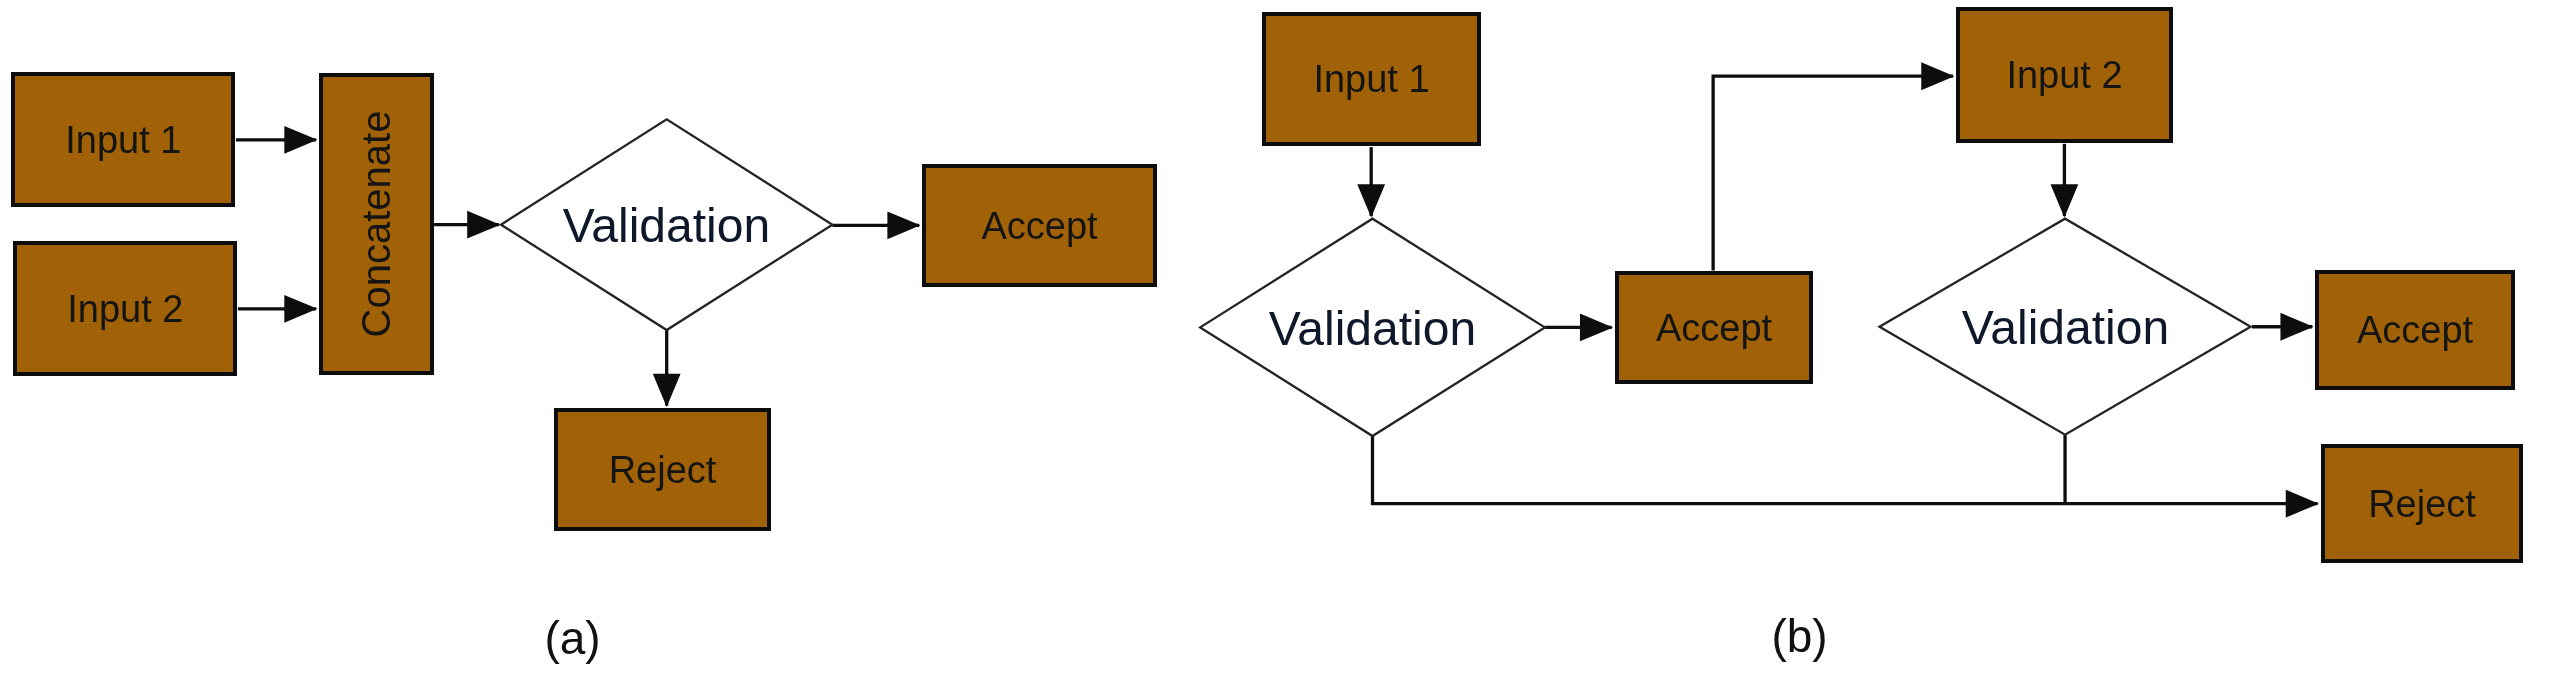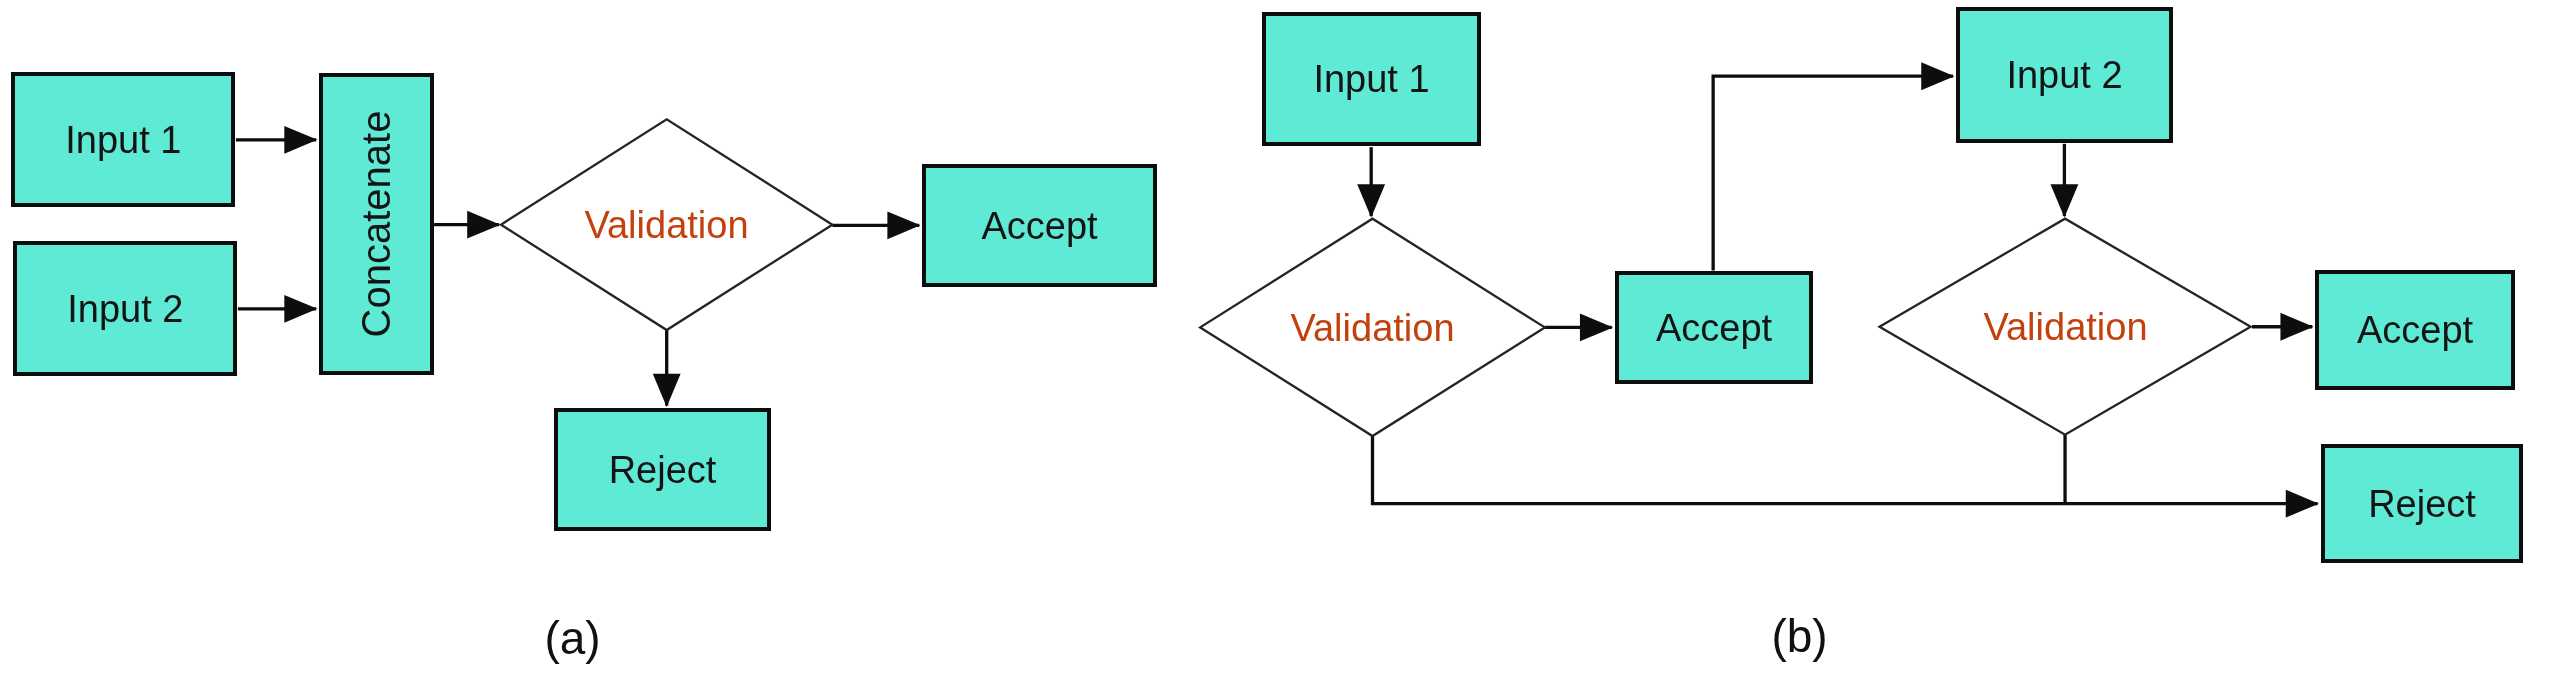--- a/index.html
+++ b/index.html
@@ -19,21 +19,21 @@
   #wires {
     position: absolute;
     left: 0; top: 0;
     width: 2576px;
     height: 674px;
   }
   .node {
     position: absolute;
     box-sizing: border-box;
     border: 4px solid #0d0d0d;
-    background: #5eead4;
+    background: #a16207;
     display: flex;
     align-items: center;
     justify-content: center;
   }
   .node .lbl {
     font-size: 38px;
     line-height: 1;
     white-space: nowrap;
     color: #141414;
   }
@@ -42,22 +42,22 @@
     font-size: 40px;
     line-height: 1;
     white-space: nowrap;
     color: #141414;
   }
   .diamond-label {
     position: absolute;
     display: flex;
     align-items: center;
     justify-content: center;
-    font-size: 38px;
-    color: #c2410c;
+    font-size: 48px;
+    color: #0f172a;
     pointer-events: none;
   }
   .caption {
     position: absolute;
     display: flex;
     align-items: center;
     justify-content: center;
     font-size: 46px;
     color: #111111;
   }

